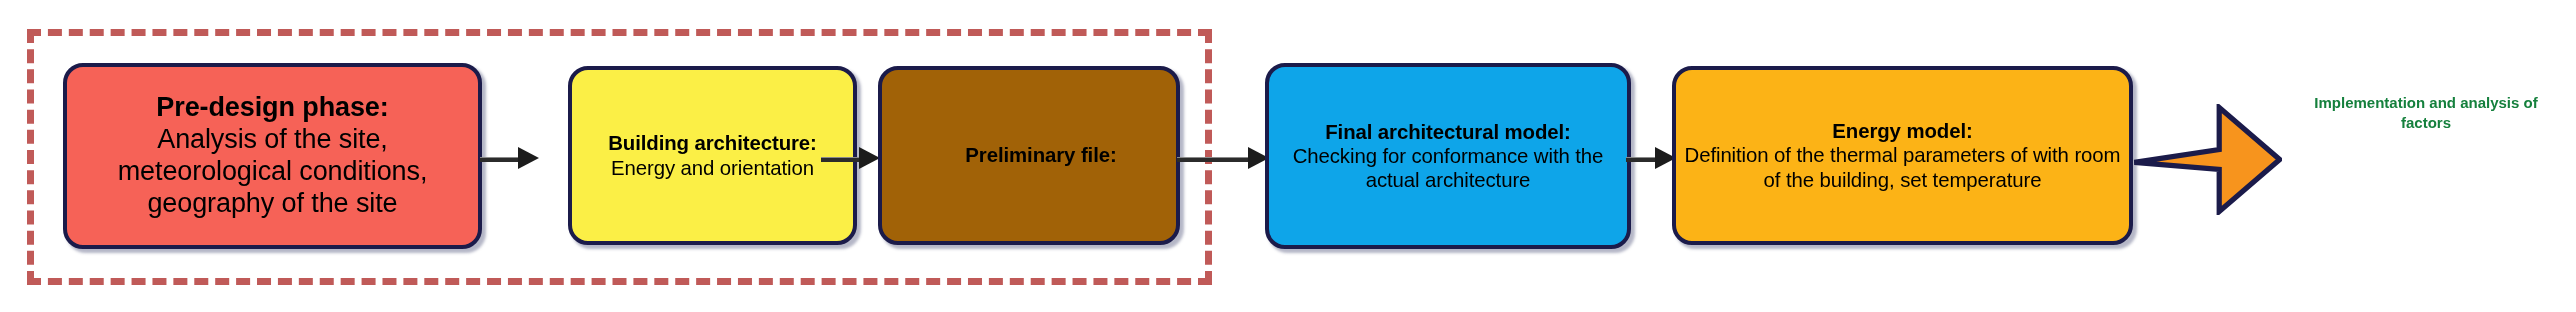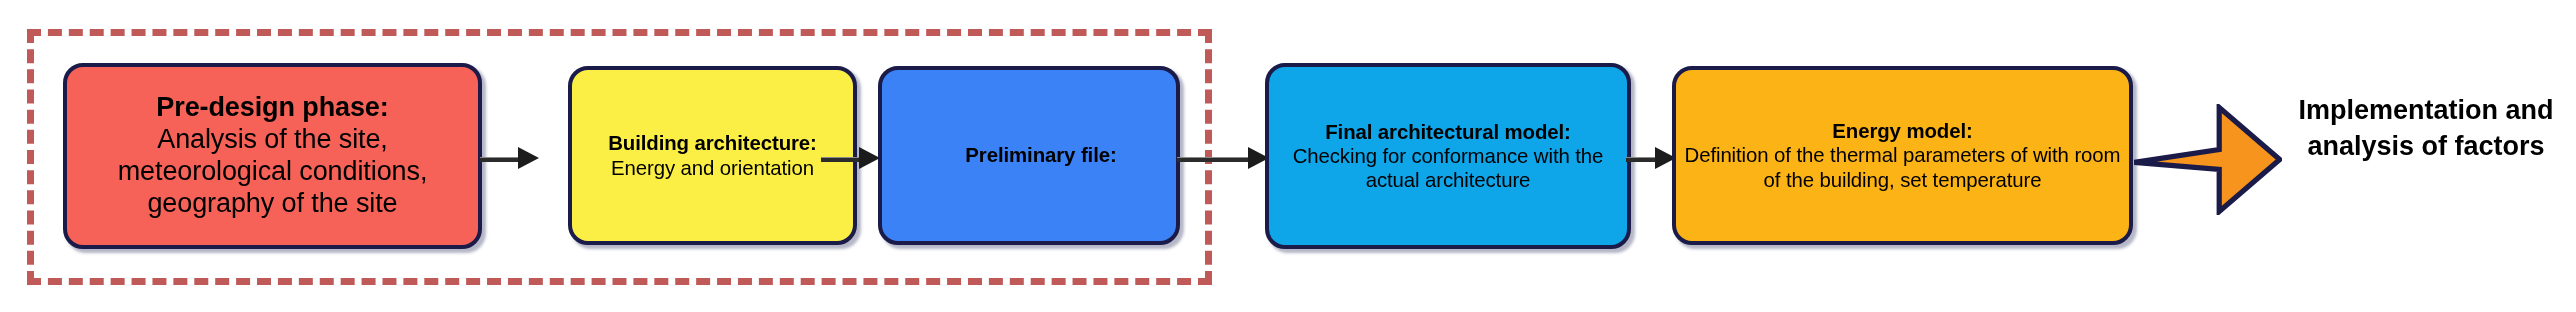--- a/index.html
+++ b/index.html
@@ -51,21 +51,21 @@
     font-size: 20.4px;
     letter-spacing: -0.1px;
   }
   .node .title {
     font-weight: bold;
     display: block;
   }
 
   .node-pre      { left: 63px;  top: 63px; width: 419px; height: 186px; background: #f66257; }
   .node-arch     { left: 536px;  top: 66px; width: 289px; height: 179px; background: #fbef46; margin-left: 32px; }
-  .node-prelim   { left: 878px; top: 66px; width: 302px; height: 179px; background: #3b82f6; padding-left: 31px; }
+  .node-prelim   { left: 878px; top: 66px; width: 302px; height: 179px; background: #a16207; padding-left: 31px; }
   .node-final    { left: 1265px; top: 63px; width: 366px; height: 186px; background: #0ea5e9; }
   .node-energy   { left: 1672px; top: 66px; width: 461px; height: 179px; background: #fcb316; }
 
   .node-pre .txt    { font-size: 27px; }
   .node-arch .txt   { font-size: 20.4px; }
   .node-prelim .txt { font-size: 20.4px; }
   .node-final .txt  { font-size: 20.4px; }
   .node-energy .txt { font-size: 20.4px; text-align: center; }
 
   
@@ -118,23 +118,23 @@
   .big-arrow svg { display: block; width: 100%; height: 100%; }
 
   
   .caption {
     position: absolute;
     left: 2289px;
     top: 93px;
     width: 274px;
     text-align: center;
     font-weight: bold;
-    font-size: 27px;
+    font-size: 15px;
     line-height: 1.32;
-    color: #000000;
+    color: #15803d;
   }
 </style>
 </head>
 <body>
 
 <div id="canvas">
 
   <div class="dashed-frame"></div>
 
   <div class="node node-pre">

